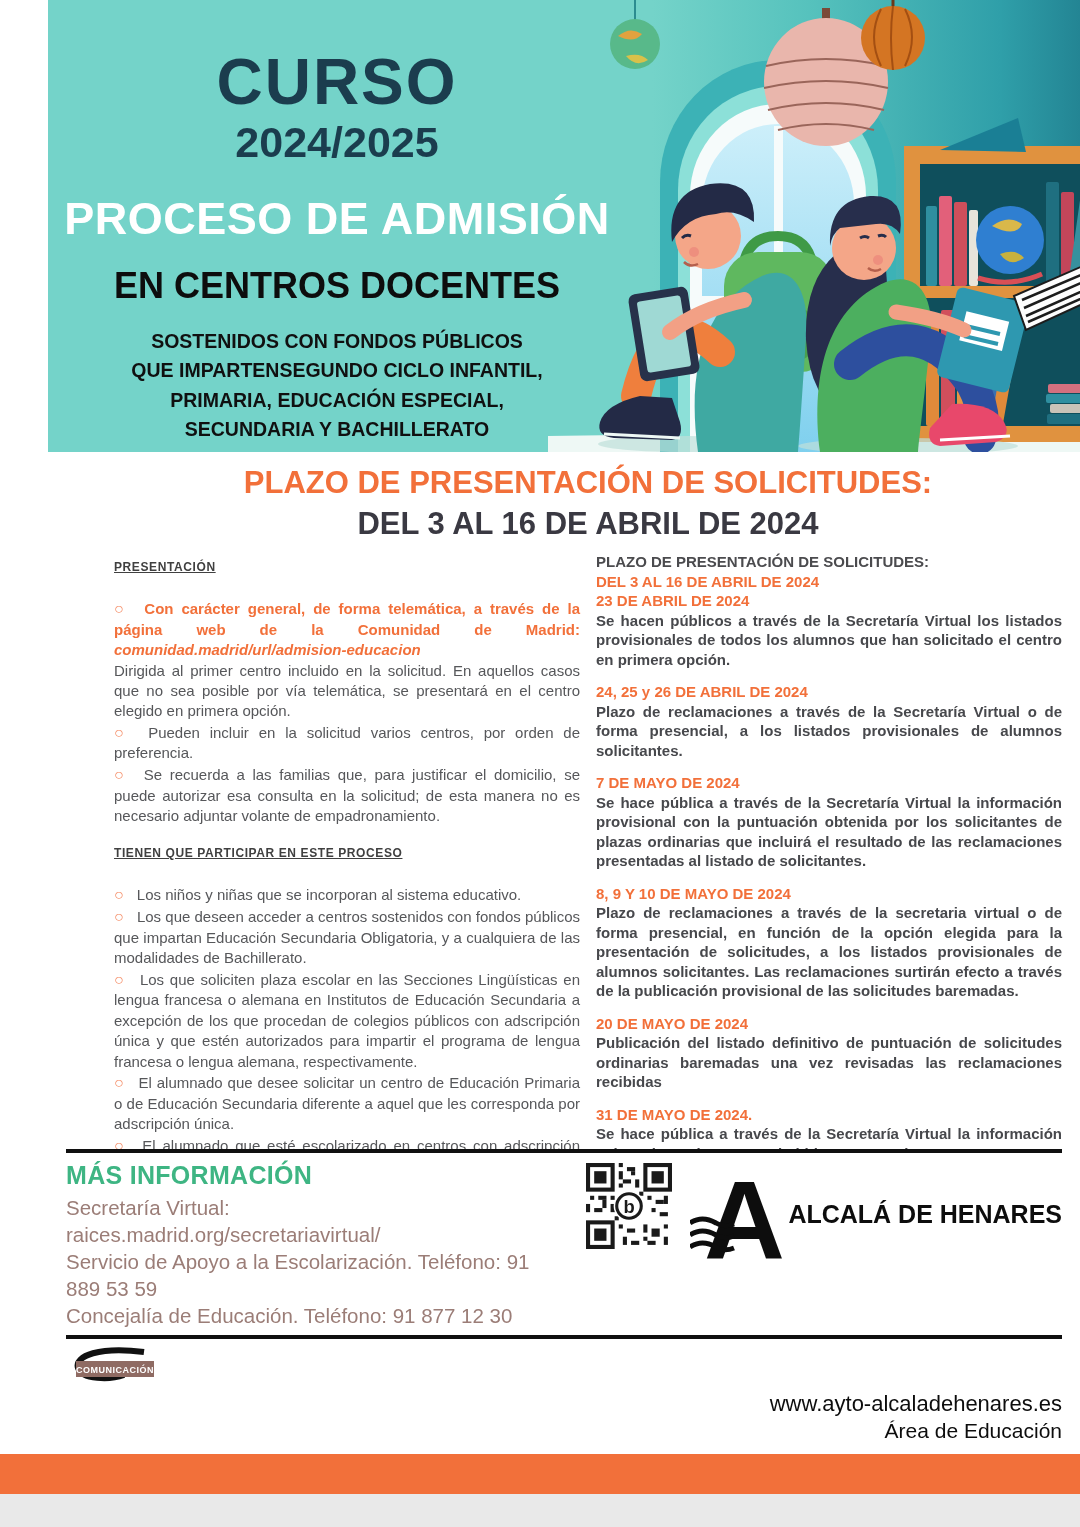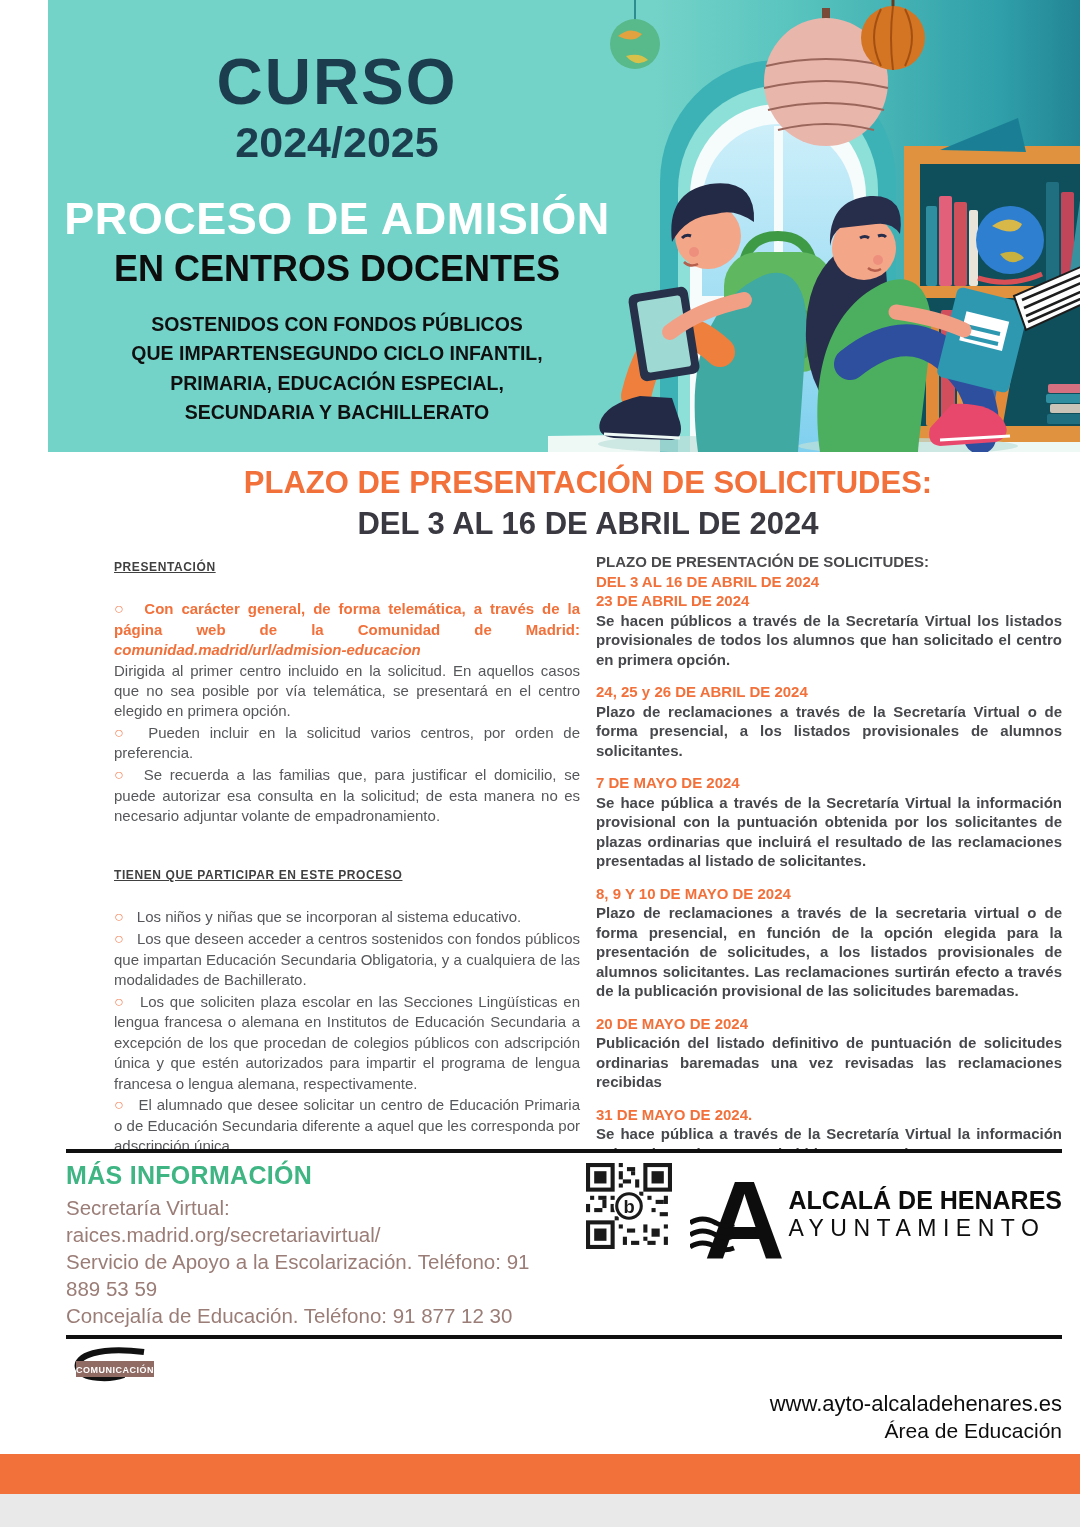--- a/index.html
+++ b/index.html
@@ -5,31 +5,31 @@
   html,body{margin:0;padding:0;background:#e9e9e9;}
   .page{position:relative;width:1080px;height:1494px;margin:0 auto;background:#ffffff;
         font-family:"Liberation Sans",sans-serif;overflow:hidden;padding-left:48px;}
   
   .hero{position:relative;height:452px;background:#74d3c9;overflow:hidden;}
   .hero-art{position:absolute;top:0;right:0;width:580px;height:452px;z-index:1;}
   .hero-text{position:absolute;top:0;left:0;width:578px;text-align:center;z-index:2;}
   .curso{margin-top:50px;font-size:64px;line-height:1;font-weight:700;color:#1b3d4e;letter-spacing:2px;}
   .years{font-size:43px;font-weight:700;color:#1b3d4e;margin-top:4px;text-align:center;}
   .title1{margin-top:26px;font-size:45px;font-weight:700;color:#ffffff;letter-spacing:0.5px;}
-  .title2{font-size:36px;font-weight:700;color:#0d0d0d;margin-top:3px;text-align:center;}
+  .title2{font-size:36px;font-weight:700;color:#0d0d0d;margin-top:20px;text-align:center;}
   .subtitle{margin-top:20px;font-size:19.5px;font-weight:700;color:#101010;line-height:1.5;}
   
   .deadline{ text-align:center;padding-top:13px;}
   .deadline .l1{font-size:31px;font-weight:700;color:#f2703a;}
   .deadline .l2{font-size:31px;font-weight:700;color:#3a3942;margin-top:5px;}
   
   .columns{display:flex;margin:10px 66px 0;gap:16px;}
   .col{width:50%;}
   .sec-heading{font-size:12px;font-weight:700;color:#404040;letter-spacing:0.6px;margin:8px 0 24px;text-decoration:underline;}
-  .sec-heading.tight{margin:42px 0 24px;}
+  .sec-heading.tight{margin:20px 0 24px;}
   .body-p{font-size:15px;color:#56575a;line-height:1.36;text-align:justify;margin:0;}
   .ring{color:#f5906b;font-size:16px;font-weight:400;margin-right:9px;}
   .orange-strong{color:#f2703a;font-weight:700;}
   .orange-strong .ring{color:#f5906b;}
   .orange-strong em{font-style:italic;}
   
   .cal-h{font-size:15px;font-weight:700;color:#4b4b4e;line-height:1.3;}
   .cal-date{font-size:15px;font-weight:700;color:#f2703a;line-height:1.3;}
   .cal-text{font-size:15px;font-weight:700;color:#47484c;line-height:1.3;text-align:justify;margin:0;}
   .cal-block{margin-bottom:13px;}
@@ -372,21 +372,20 @@
         <svg width="92" height="96" viewBox="0 0 92 96" aria-hidden="true">
           <text x="14" y="92" font-size="112" font-weight="bold" fill="#0d0d0d" font-family="Liberation Sans, sans-serif">A</text>
           <g stroke="#0d0d0d" stroke-width="5" fill="none">
             <path d="M0,56 q12,-8 26,0 q8,5 18,1"></path>
             <path d="M0,68 q12,-8 26,0 q8,5 18,1"></path>
             <path d="M0,80 q12,-8 26,0 q8,5 18,1"></path>
           </g>
         </svg>
         <div class="ltxt">
           <div class="lt1">ALCALÁ DE HENARES</div>
-          <div class="lt2">AYUNTAMIENTO</div>
         </div>
       </div>
     </div>
 
     <div class="rule"></div>
 
     <div class="f-bottom">
       <svg width="96" height="44" viewBox="0 0 96 44" aria-hidden="true">
         <path d="M78,6 C34,0 8,10 12,22 C16,34 44,34 58,29" stroke="#111111" stroke-width="6" fill="none"></path>
         <rect x="10" y="15" width="78" height="16" fill="#8f6b63"></rect>

